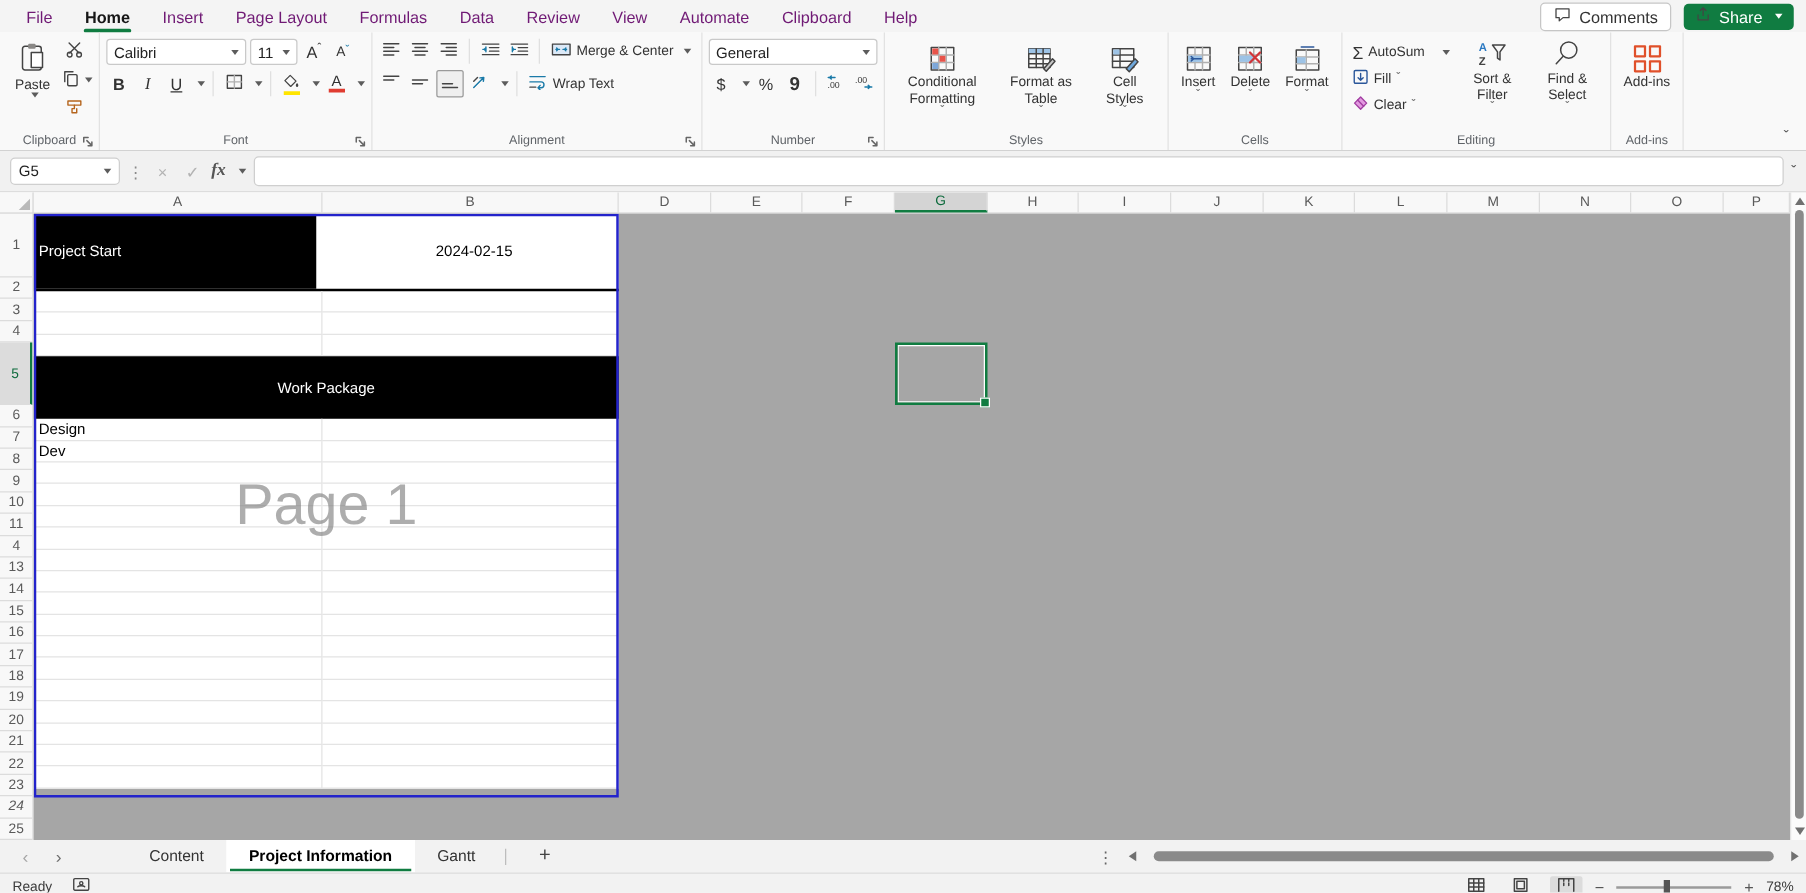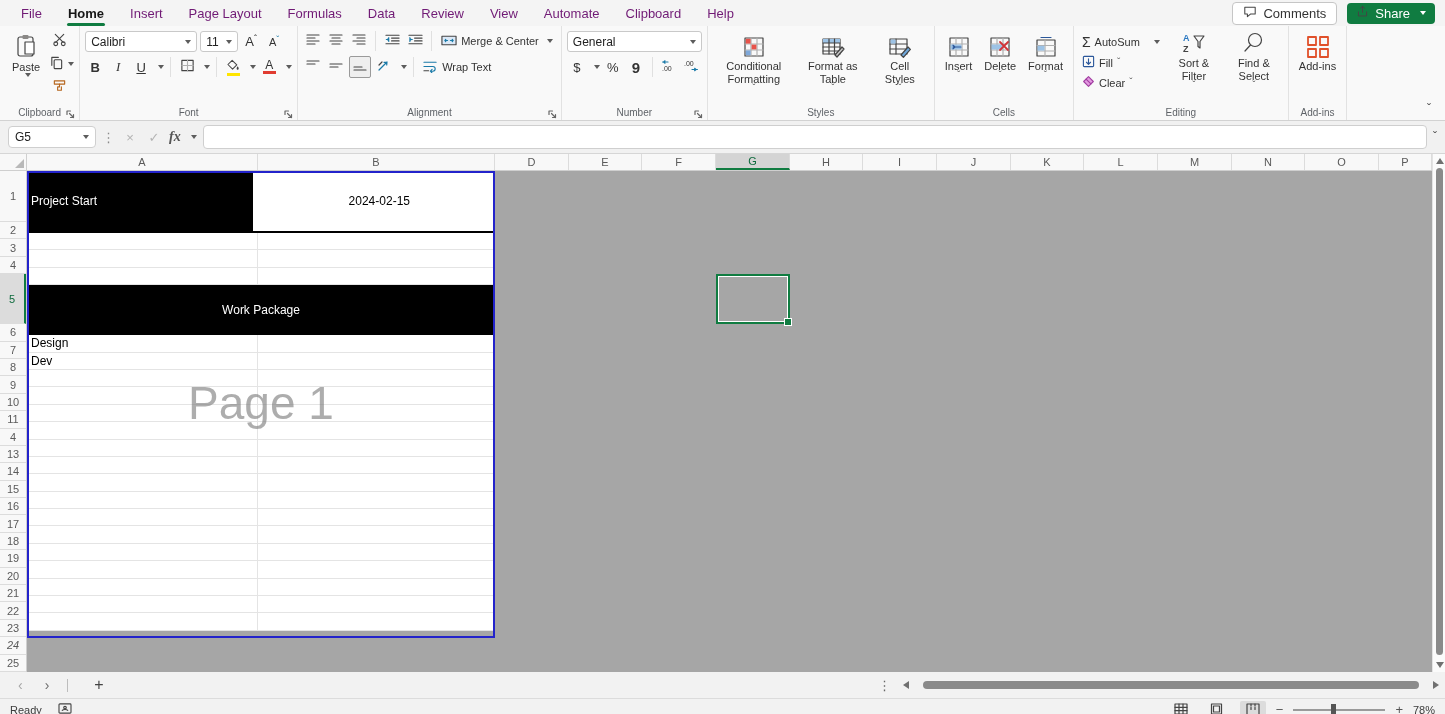--- a/index.html
+++ b/index.html
@@ -667,20 +667,25 @@
     <span class="tri-up"></span>
     <span class="vthumb"></span>
     <span class="tri-down"></span>
   </div>
 
   <div class="tabbar">
     <div class="tabnav">
       <span class="dim">‹</span>
       <span>›</span>
     </div>
+    <div class="sheettabs" id="sheet-tabs">
+        <div class="sheettab">Content</div>
+        <div class="sheettab active">Project Information</div>
+        <div class="sheettab">Gantt</div>
+      </div>
     <div class="tabdiv"></div>
     <div class="addsheet">
         <span>+</span>
       </div>
     <div class="tab-dots">⋮</div>
     <div class="hscroll">
       <span class="tri-left"></span>
       <div class="htrack">
           <span class="hthumb"></span>
         </div>

